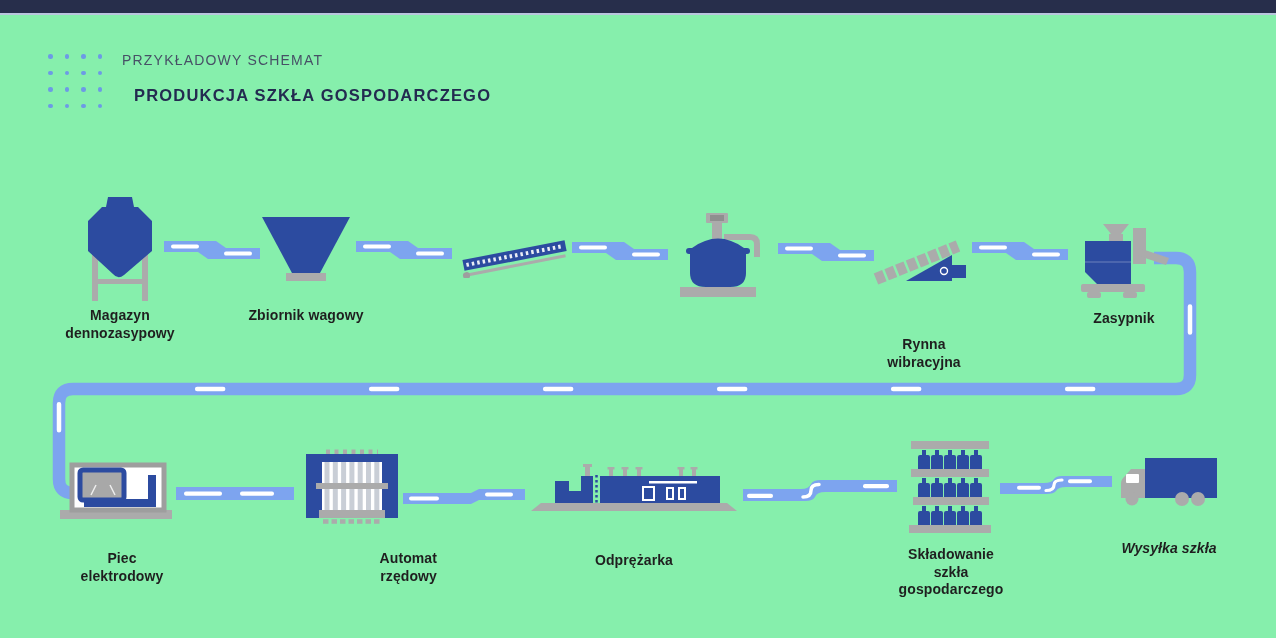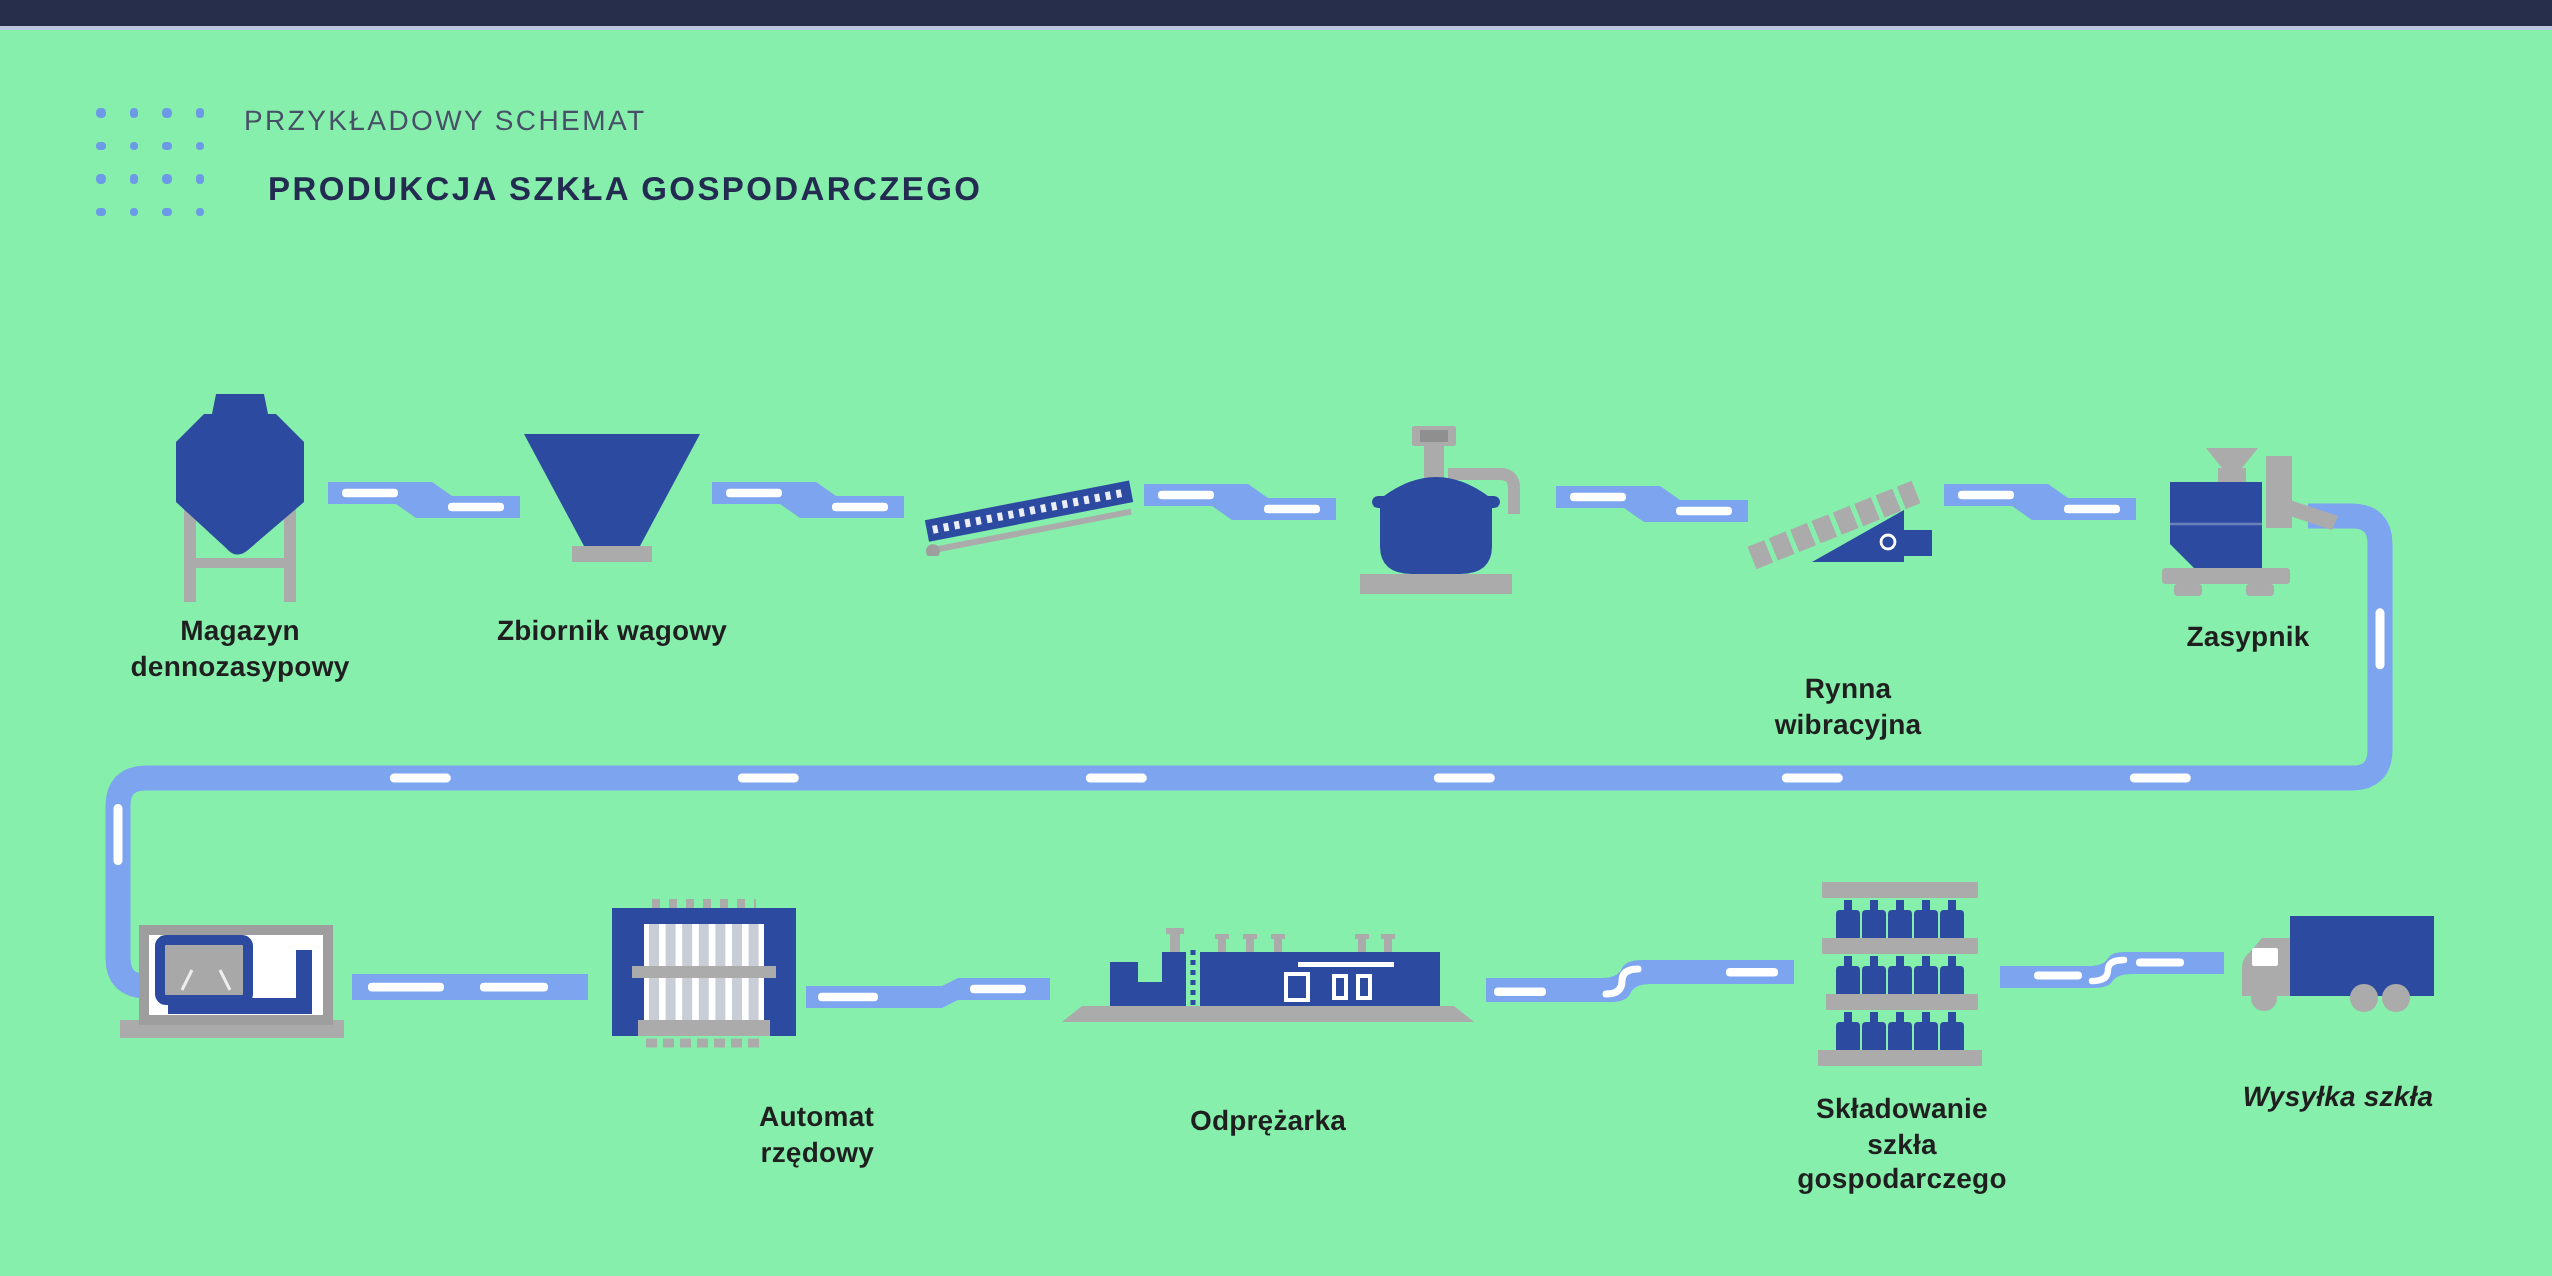--- a/index.html
+++ b/index.html
@@ -260,20 +260,22 @@
     <rect x="68" y="4.2" width="24" height="4" rx="2" fill="#fff"></rect>
   </svg>
 
   <div class="lbl" style="left:35px;top:307px;">Magazyn
 dennozasypowy</div>
   <div class="lbl" style="left:221px;top:307px;">Zbiornik wagowy</div>
   <div class="lbl" style="left:839px;top:307px;margin-top:29px;">Rynna
 wibracyjna</div>
   <div class="lbl" style="left:1039px;top:310px;">Zasypnik</div>
 
+  <div class="lbl" style="left:37px;top:550px;">Piec
+elektrodowy</div>
   <div class="lbl" style="left:267px;top:550px;text-align:right;">Automat
 rzędowy</div>
   <div class="lbl" style="left:549px;top:552px;">Odprężarka</div>
   <div class="lbl" style="left:866px;top:546px;">Składowanie
 szkła
 gospodarczego</div>
   <div class="lbl" style="left:1084px;top:540px;font-style:italic;">Wysyłka szkła</div>
 
 </div>
 

